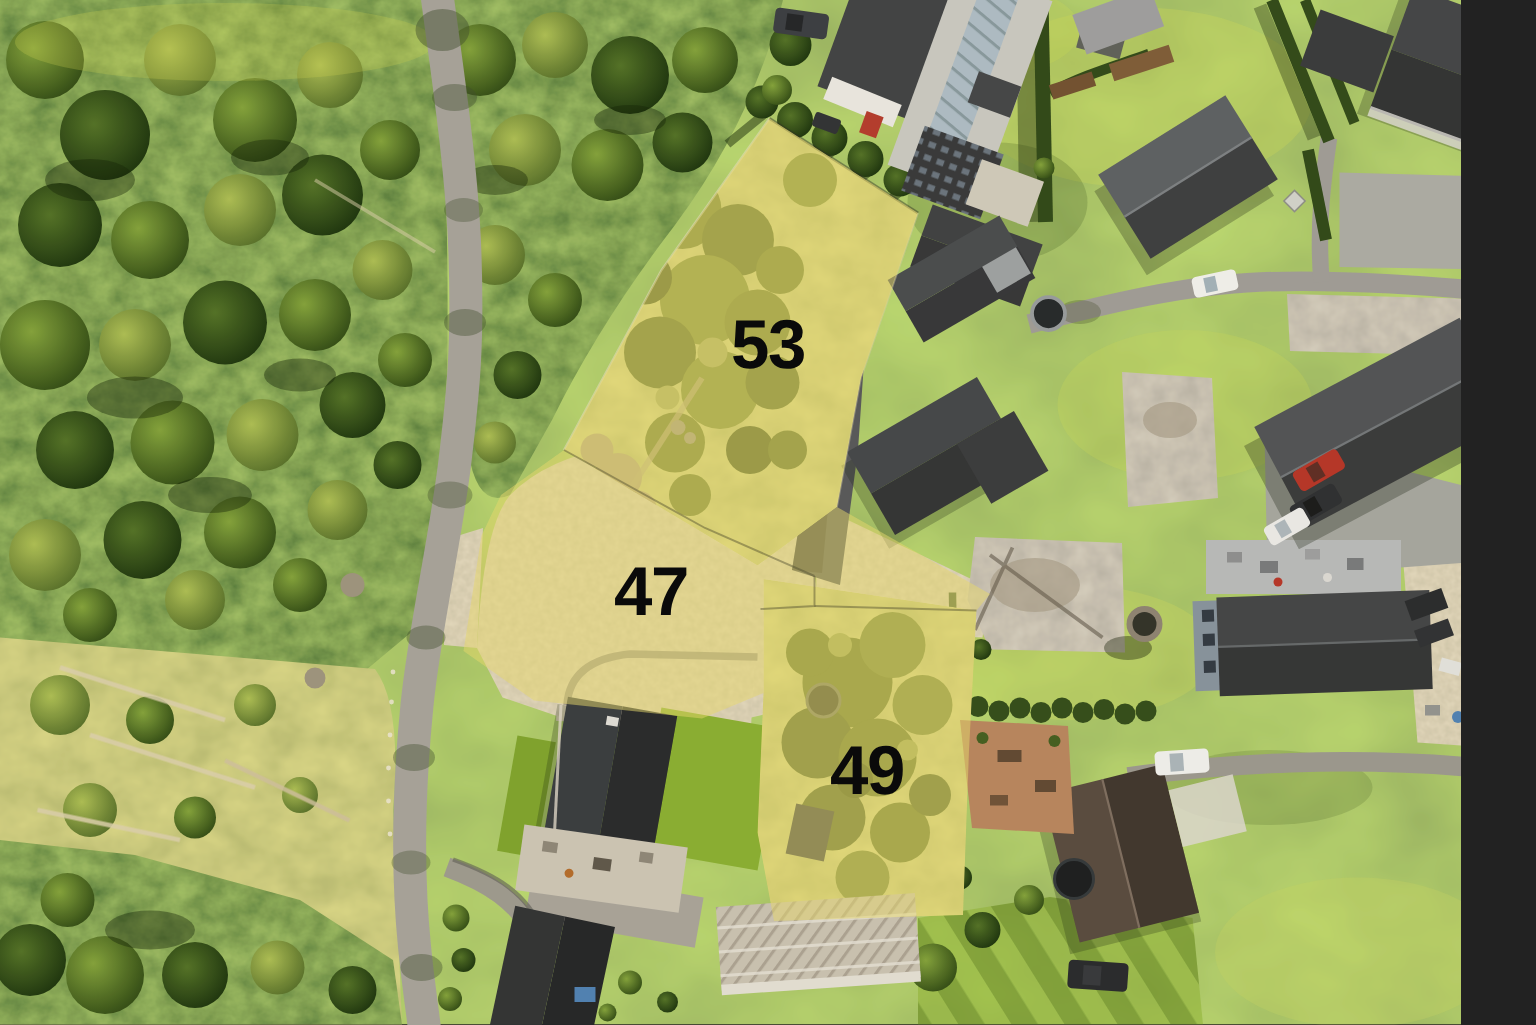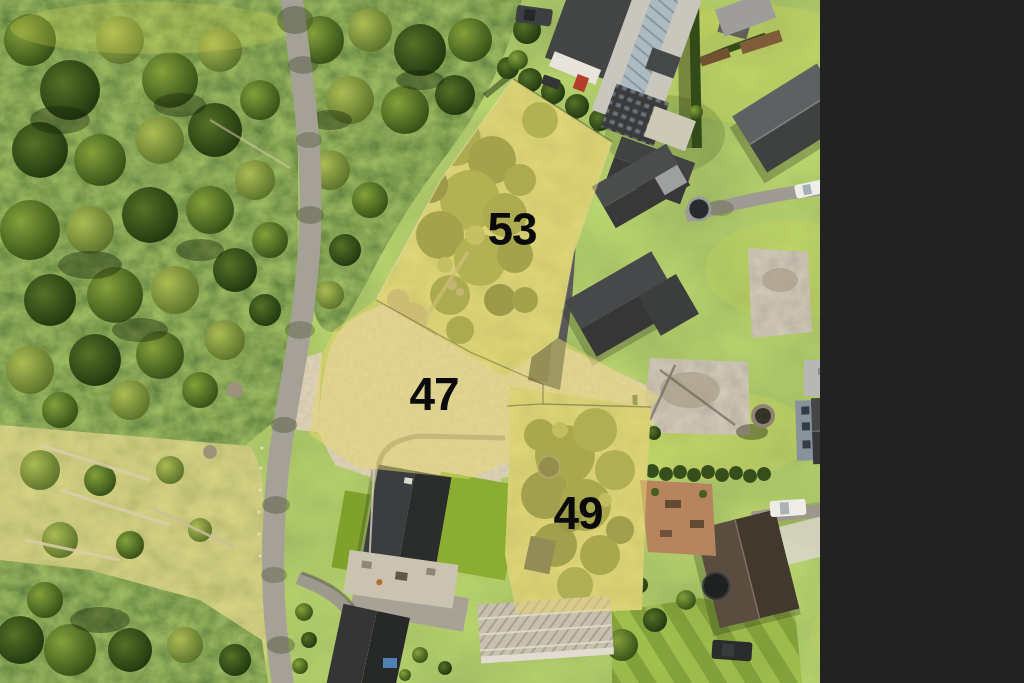--- a/index.html
+++ b/index.html
@@ -1,16 +1,16 @@
 <!DOCTYPE html>
 <html><head>
 <meta charset="utf-8">
 <style>
   html,body{margin:0;padding:0;background:#222;}
-  .stage{position:relative;width:820px;height:683px;overflow:hidden;font-family:"Liberation Sans",sans-serif;}
+  .stage{position:relative;width:974px;height:683px;overflow:hidden;font-family:"Liberation Sans",sans-serif;}
   svg{display:block;}
   text.plot-label{font-family:"Liberation Sans","DejaVu Sans",sans-serif;font-weight:bold;font-size:46px;letter-spacing:-1px;}
 </style>
 </head>
 <body>
 
 <div class="stage">
 <svg width="1024" height="683" viewBox="0 0 1024 683" xmlns="http://www.w3.org/2000/svg">
   <defs>
     <filter id="fGrass" x="-5%" y="-5%" width="110%" height="110%">

